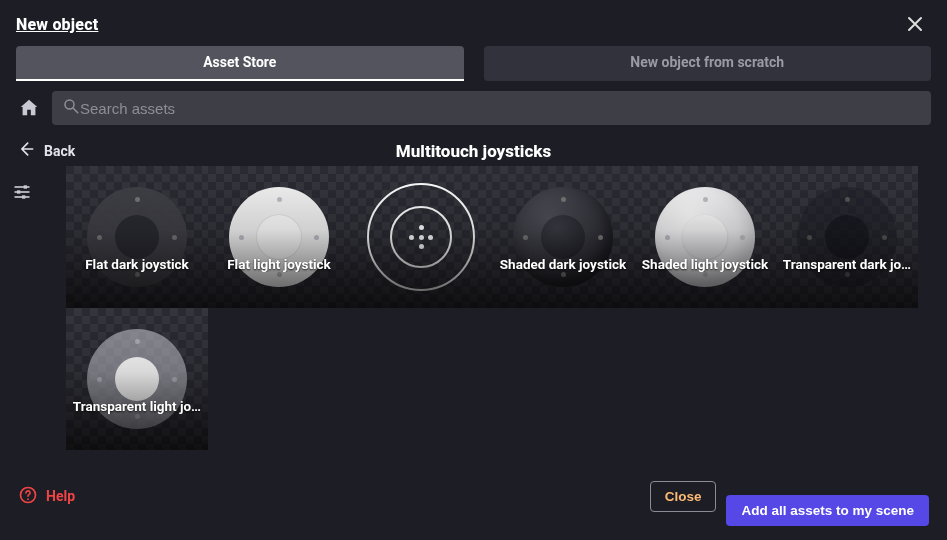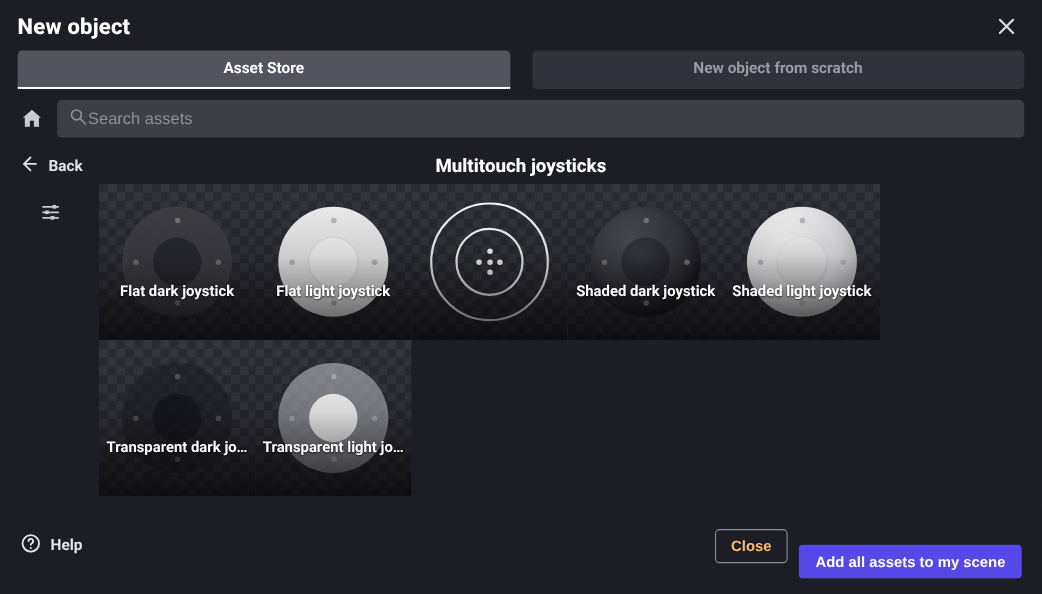--- a/index.html
+++ b/index.html
@@ -7,21 +7,21 @@
   body {
     background: #1d1d26;
     font-family: -apple-system, BlinkMacSystemFont, "Segoe UI", Roboto, sans-serif;
     color: #fff;
   }
   .dialog { width: 947px; height: 540px; display: flex; flex-direction: column; }
   .titlebar {
     display: flex; align-items: center; justify-content: space-between;
     padding: 12px 20px 10px 16px;
   }
-  .titlebar h1 { font-size: 20px; font-weight: 800; letter-spacing: 0.2px; }
+  .titlebar h1 { font-size: 16px; font-weight: 800; letter-spacing: 0.2px; text-decoration: underline; }
   .close-x {
     width: 24px; height: 24px; display: flex; align-items: center; justify-content: center;
     cursor: pointer; color: #ddd;
   }
   .tabs {
     display: flex; gap: 20px; padding: 0 16px;
   }
   .tab {
     flex: 1; text-align: center; padding: 8px 0 9px;
     font-weight: 700; font-size: 14px; border-radius: 4px;
@@ -55,21 +55,21 @@
   }
   .back-btn {
     display: flex; align-items: center; gap: 8px; cursor: pointer;
     color: #e2e2ea; font-weight: 700; font-size: 14px;
   }
   .category-title {
     position: absolute; left: 50%; transform: translateX(-50%);
     font-size: 17px; font-weight: 800;
   }
   .content-row {
-    display: flex; flex: 1; overflow: hidden; padding: 0 32px;
+    display: flex; flex: 1; overflow: hidden; padding: 0 8px;
   }
   .filter-btn {
     width: 28px; padding: 16px 0 0 0; display: flex; justify-content: center;
     color: #c9c9d4; cursor: pointer;
   }
   .grid-area {
     flex: 1;
     padding-left: 30px;
     display: flex; flex-direction: column;
   }
@@ -132,21 +132,21 @@
   .line-base { width:108px; height:108px; position:relative; }
   .line-base .d1 { top: 42px; left: 52px; }
   .line-base .d2 { bottom: 42px; left: 52px; }
   .line-base .d3 { left: 42px; top: 52px; }
   .line-base .d4 { right: 42px; top: 52px; }
   .line-base .dc { top: 52px; left: 52px; }
   .footer {
     display: flex; align-items: center; padding: 10px 18px 14px 18px; gap: 10px;
   }
   .help-btn {
-    display:flex; align-items:center; gap:8px; cursor:pointer; color:#e5e5e5;
+    display:flex; align-items:center; gap:8px; cursor:pointer; color:#ef4444;
     font-weight:700; font-size:14px;
   }
   .spacer { flex: 1; }
   .btn {
     padding: 7px 14px; border-radius: 4px; font-weight:700; font-size:13.5px; cursor:pointer;
     border: 1px solid transparent;
   }
   .btn-outline { background: transparent; border-color: #8c8c98; color: #fdba74; }
   .btn-primary { background: #5548e6; color: #fff; margin-top: 29px; }
 </style>

